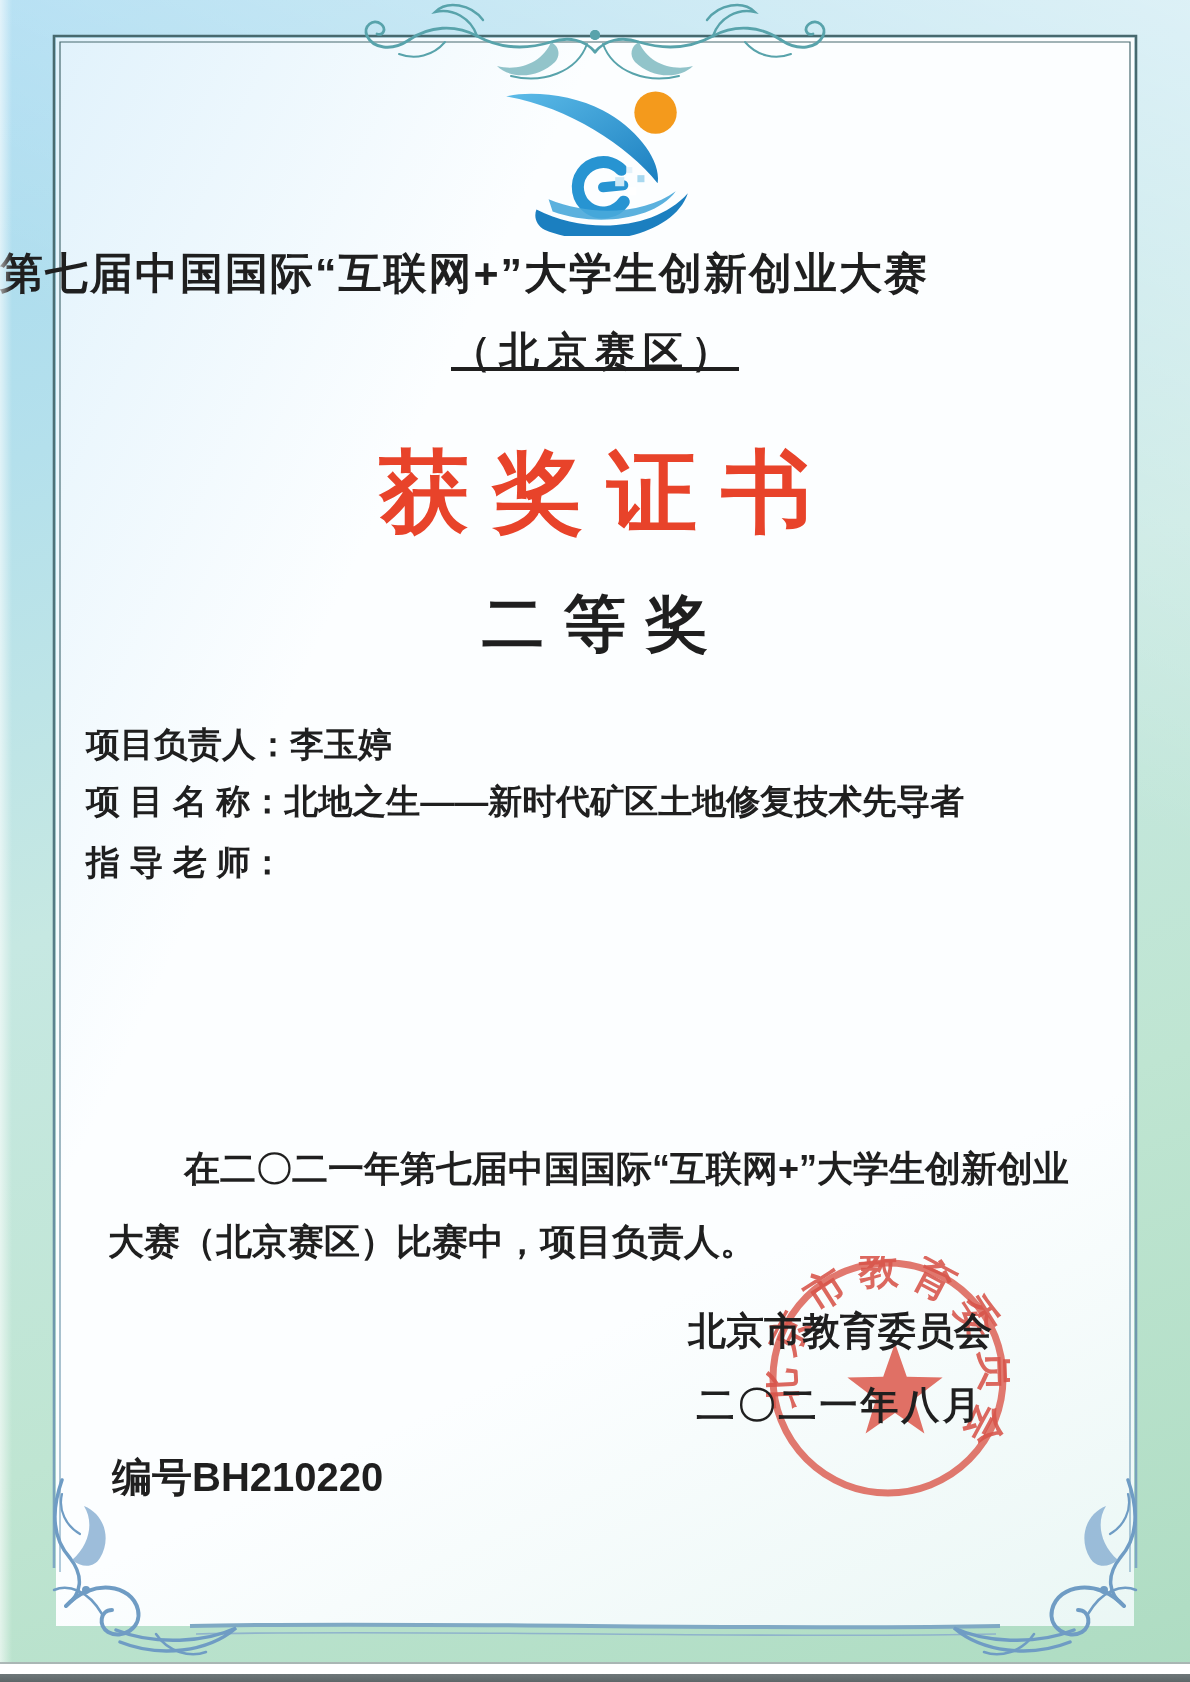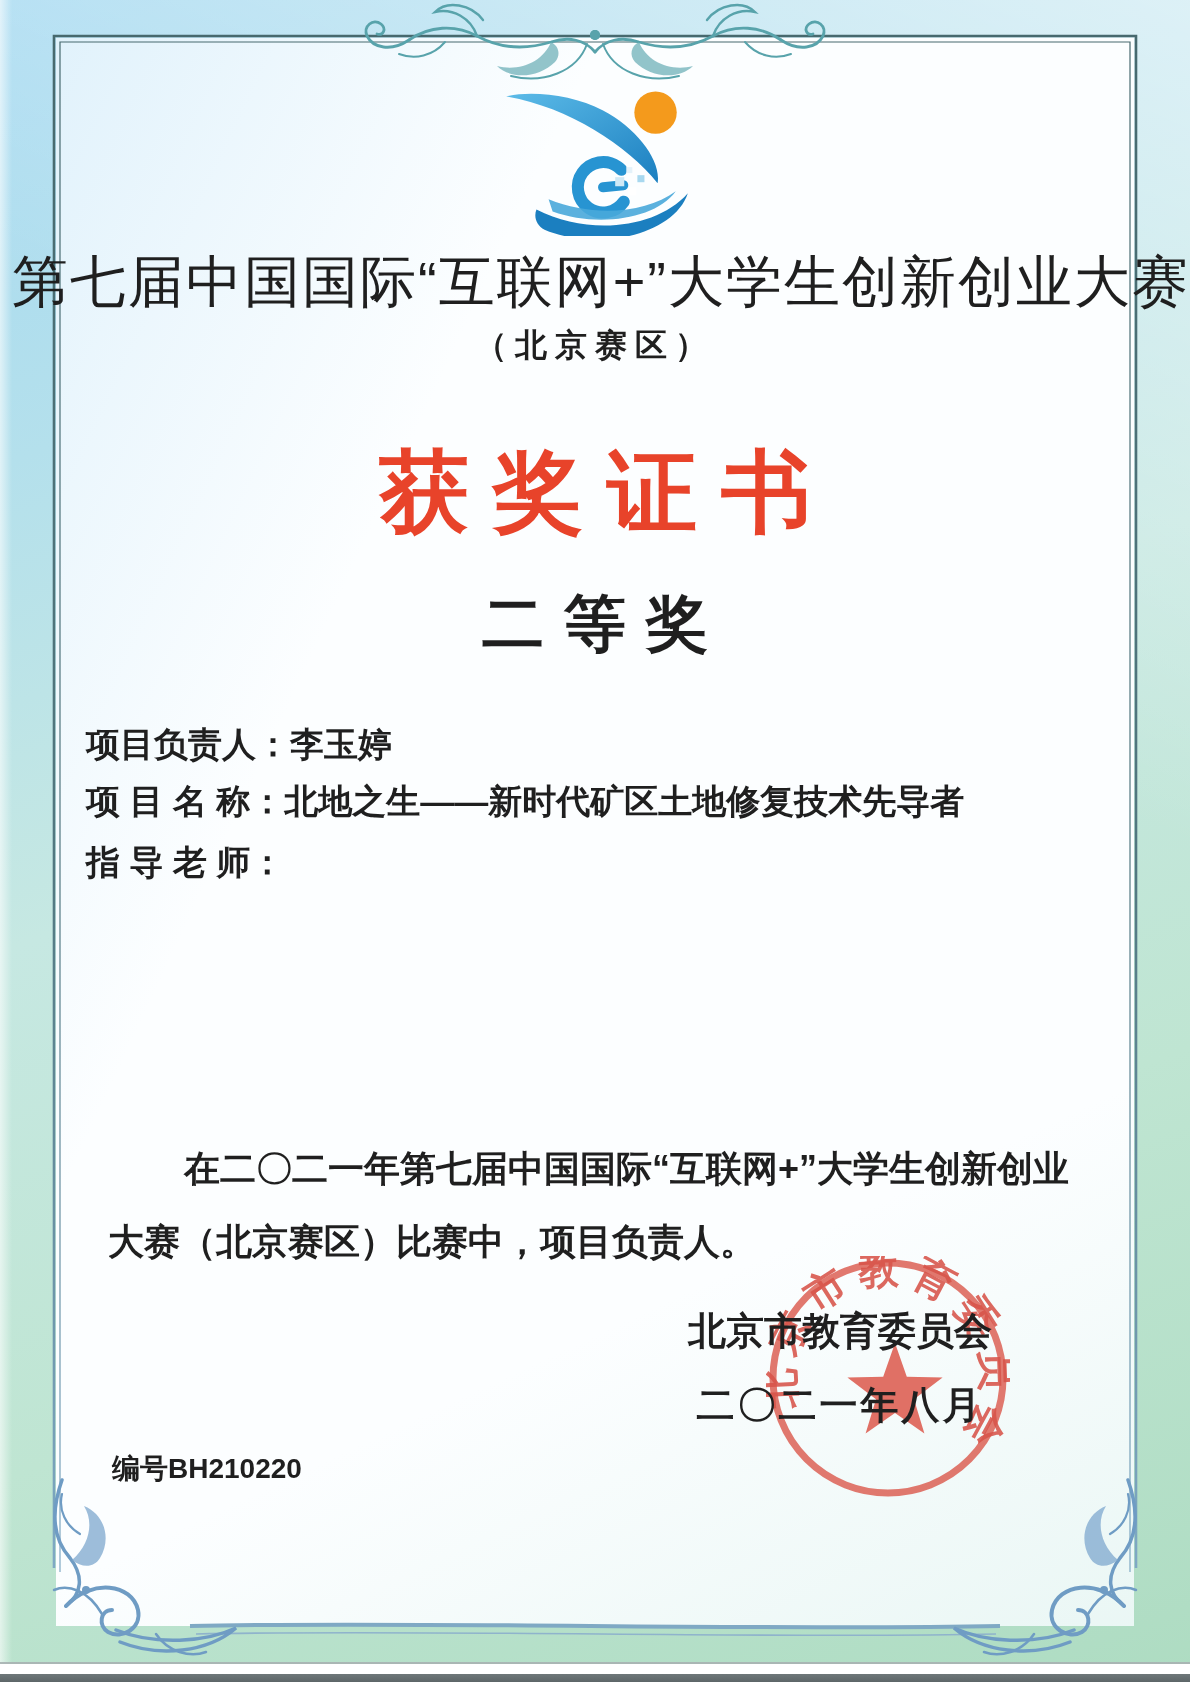--- a/index.html
+++ b/index.html
@@ -14,24 +14,24 @@
     position:absolute; left:56px; top:38px; width:1078px; height:1588px;
     background:
       linear-gradient(115deg, rgba(198,230,248,.5) 0%, rgba(255,255,255,0) 30%),
       linear-gradient(335deg, rgba(212,238,232,.45) 0%, rgba(255,255,255,0) 26%),
       #fcfeff;
   }
   .frame-svg, .seal-svg { position:absolute; }
   .frame-svg { left:0; top:0; width:1190px; height:1682px; }
   .logo { position:absolute; left:484px; top:80px; width:222px; height:156px; }
 
-  .title1 { position:absolute; left:0; right:0; top:245px; text-align:right;
-            font-size:56px; font-weight:normal; letter-spacing:2px; }
+  .title1 { position:absolute; left:0; right:0; top:245px; text-align:left;
+            font-size:43px; font-weight:bold; letter-spacing:2px; }
   .title2 { position:absolute; left:0; right:0; top:324px; text-align:center;
-            font-size:32px; font-weight:bold; letter-spacing:8px; }
+            font-size:40px; font-weight:bold; letter-spacing:8px;text-decoration:underline; }
   .award-title { position:absolute; left:0; right:0; top:432px; text-align:center;
             font-size:90px; font-weight:900; color:#e8432a; letter-spacing:24px; padding-left:24px; }
   .prize { position:absolute; left:0; right:0; top:582px; text-align:center;
             font-size:62px; font-weight:700; letter-spacing:20px; padding-left:20px; }
 
   .details { position:absolute; left:86px; top:716px; width:1024px;
              font-size:34px; font-weight:bold; line-height:57px; }
   .field-row { display:flex; align-items:flex-start; }
   .field-label { flex:0 0 184px; white-space:nowrap; }
   .field-value { flex:1; }
@@ -39,21 +39,21 @@
 
   .body-par { position:absolute; left:108px; top:1132px; width:992px;
               font-size:36px; font-weight:bold; line-height:73px; }
   .body-line1 { margin-left:76px; }
 
   .seal-svg { left:766px; top:1256px; width:244px; height:244px; z-index:2; }
   .signature { position:absolute; left:652px; top:1306px; width:376px; z-index:3;
                text-align:center; font-size:38px; font-weight:bold; }
   .signature .sig-date { margin-top:23px; letter-spacing:3px; }
 
-  .serial { position:absolute; left:112px; top:1450px; font-size:28px; font-weight:bold; }
+  .serial { position:absolute; left:112px; top:1450px; font-size:40px; font-weight:bold; }
 
   .scan-left { position:absolute; left:0; top:0; bottom:0; width:12px; z-index:4;
                background:linear-gradient(90deg, rgba(255,255,255,.6), rgba(255,255,255,0)); }
   .scan-bottom { position:absolute; left:0; right:0; bottom:0; height:20px; z-index:5;
                background:linear-gradient(180deg, rgba(168,178,178,.9) 0px, rgba(168,178,178,.9) 2px,
                  #ffffff 2px, #ffffff 12px, #6f787a 12px, #5d6668 100%); }
 </style>
 </head>
 <body>
 

